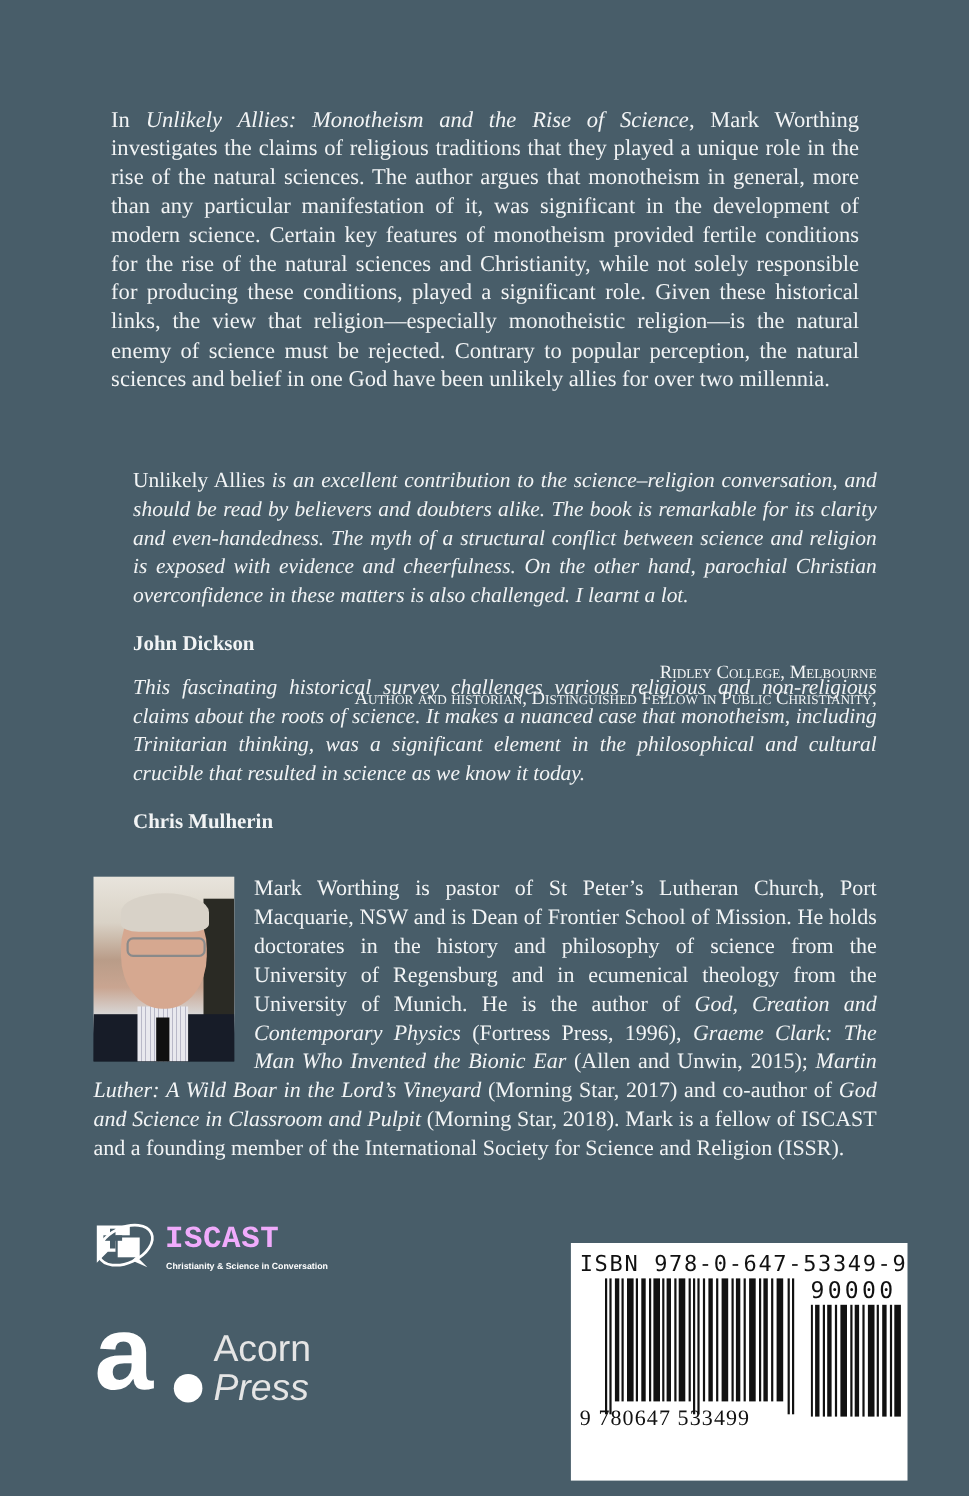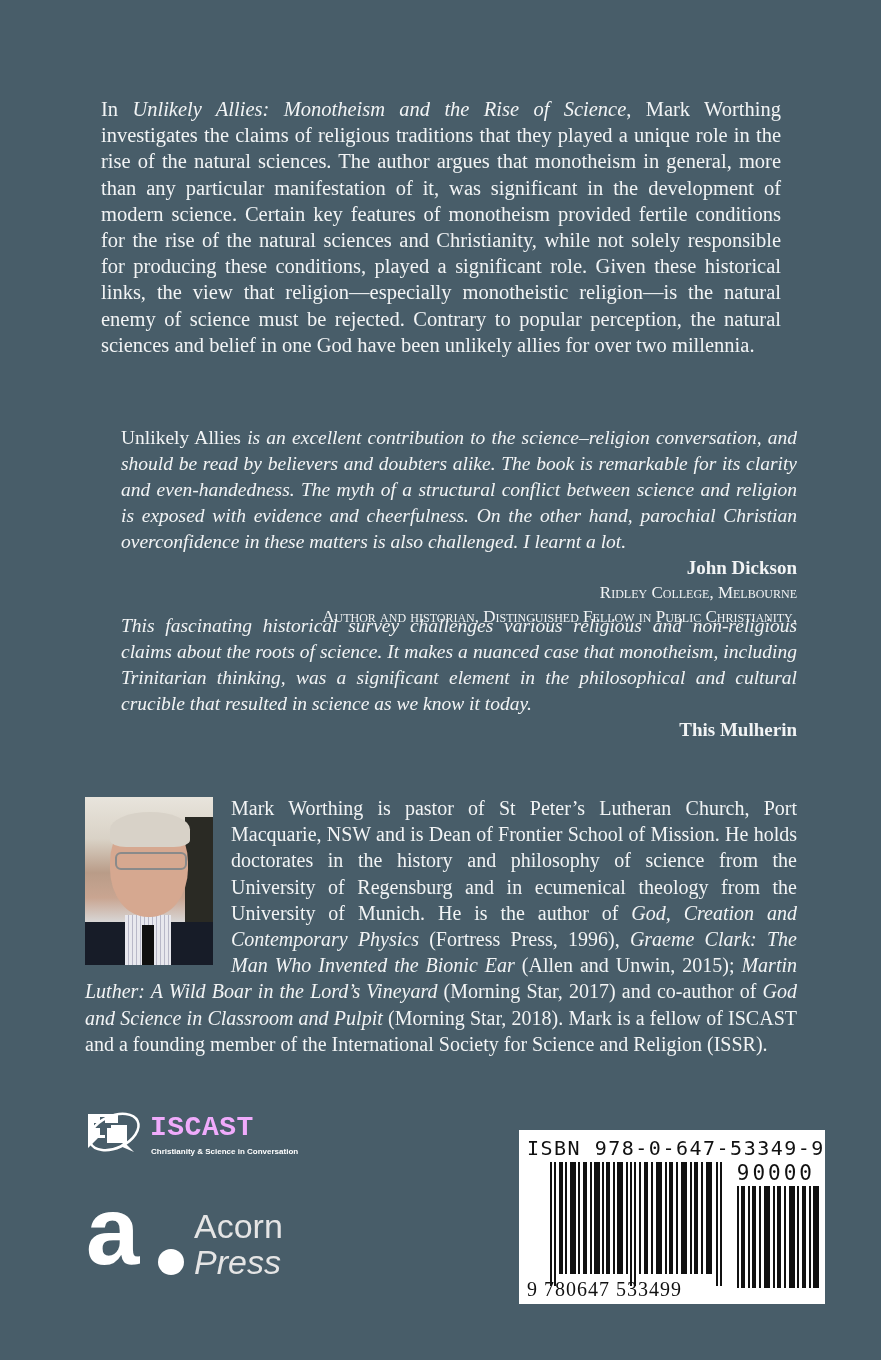--- a/index.html
+++ b/index.html
@@ -9,21 +9,21 @@
   }
   .blurb {
     position:absolute; left:85px; top:80px; width:712px;
     font-size:20.5px; line-height:26.2px; text-align:justify;
   }
   .blurb p { margin:16px; }
   .blurb i { font-style:italic; }
   .quote { position:absolute; left:121px; width:676px; font-size:19.5px; line-height:26px; }
   .quote .qtext { font-style:italic; text-align:justify; margin:0; }
   .quote .qtext .upright { font-style:normal; }
-  .quote .name { text-align:right; font-weight:bold; font-size:19px; margin-top:0; }
+  .quote .name { text-align:left; font-weight:bold; font-size:19px; margin-top:18px; }
   .quote .aff { text-align:right; font-variant:small-caps; font-size:17px; line-height:24px; }
   #q1 { top:425px; }
   #q2 { top:613px; }
   .photo {
     position:absolute; left:85px; top:797px; width:128px; height:168px;
     background:linear-gradient(180deg,#e8e4dc 0%,#d9d2c6 25%,#b99c88 45%,#c9a591 60%,#d8d8d8 75%,#1d2230 85%,#121722 100%);
     overflow:hidden;
   }
   .photo .head { position:absolute; left:25px; top:20px; width:78px; height:100px; border-radius:45% 45% 48% 48%; background:#d6a890; }
   .photo .hair { position:absolute; left:25px; top:15px; width:80px; height:35px; border-radius:50% 50% 20% 20%; background:#d8d2c8; }
@@ -40,21 +40,21 @@
   .bio p { margin:0; }
   .iscast { position:absolute; left:84px; top:1108px; width:200px; height:48px; }
   .iscast .word { position:absolute; left:66px; top:0; font-family:Liberation Mono, monospace; font-weight:bold; font-size:28px; line-height:40px; color:#f0abfc; letter-spacing:0.5px; }
   .iscast .tag { position:absolute; left:67px; top:39px; font-family:"Liberation Sans","DejaVu Sans",sans-serif; font-weight:bold; font-size:8px; color:#fff; white-space:nowrap; }
   .acorn { position:absolute; left:86px; top:1205px; width:230px; height:80px; }
   .acorn .a { position:absolute; left:0; top:-22px; font-family:"Liberation Sans","DejaVu Sans",sans-serif; font-weight:bold; font-size:96px; line-height:96px; color:#fff; }
   .acorn .dot { position:absolute; left:72px; top:44px; width:26px; height:26px; border-radius:50%; background:#fff; }
   .acorn .l1, .acorn .l2 { position:absolute; left:108px; font-family:"Liberation Sans","DejaVu Sans",sans-serif; font-size:34px; line-height:34px; color:#e5e5e5; }
   .acorn .l1 { top:4px; }
   .acorn .l2 { top:40px;font-style:italic; }
-  .barcode { position:absolute; left:519px; top:1130px; width:306px; height:174px; background:#fff; color:#111; }
+  .barcode { position:absolute; left:519px; top:1130px; width:306px; height:216px; background:#fff; color:#111; }
   .barcode .isbn { position:absolute; left:8px; top:6px; font-family:"DejaVu Sans Mono","Liberation Mono",monospace; font-size:20px; letter-spacing:1.5px; white-space:nowrap; }
   .barcode .addon-num { position:absolute; right:10px; top:31px; font-family:"DejaVu Sans Mono","Liberation Mono",monospace; font-size:21px; letter-spacing:3px; }
   .barcode .main-bars { position:absolute; left:31px; top:32px; width:174px; height:124px; }
   .barcode .addon-bars { position:absolute; left:218px; top:56px; width:84px; height:102px; }
   .barcode .main-num { position:absolute; left:8px; top:148px; font-family:Liberation Serif, serif; font-size:20px; letter-spacing:1px; white-space:nowrap; }
 </style>
 </head>
 <body>
 
 <div class="blurb">
@@ -63,21 +63,21 @@
 
 <div class="quote" id="q1">
   <p class="qtext"><span class="upright">Unlikely Allies</span><span> is an excellent contribution to the science–religion conversation, and should be read by believers and doubters alike. The book is remarkable for its clarity and even-handedness. The myth of a structural conflict between science and religion is exposed with evidence and cheerfulness. On the other hand, parochial Christian overconfidence in these matters is also challenged. I learnt a lot.</span></p>
   <div class="name">John Dickson</div>
   <div class="aff">Ridley College, Melbourne</div>
   <div class="aff">Author and historian, Distinguished Fellow in Public Christianity,</div>
 </div>
 
 <div class="quote" id="q2">
   <p class="qtext">This fascinating historical survey challenges various religious and non-religious claims about the roots of science. It makes a nuanced case that monotheism, including Trinitarian thinking, was a significant element in the philosophical and cultural crucible that resulted in science as we know it today.</p>
-  <div class="name">This Mulherin</div>
+  <div class="name">Chris Mulherin</div>
 </div>
 
 <div class="photo" title="Author photo of Mark Worthing">
   <div class="bg-dark"></div>
   <div class="suit"></div>
   <div class="shirt"></div>
   <div class="tie"></div>
   <div class="head"></div>
   <div class="hair"></div>
   <div class="glasses"></div>

